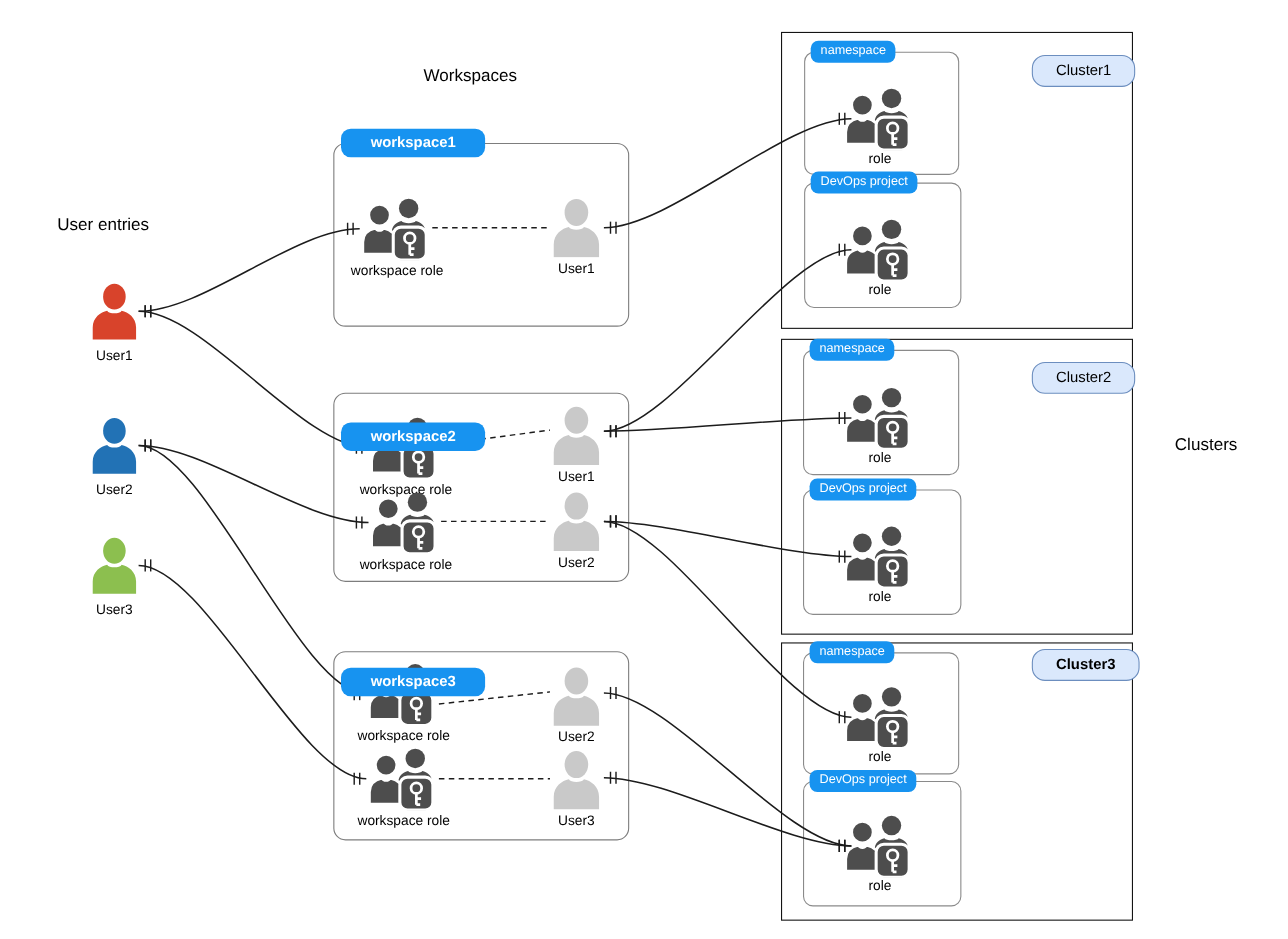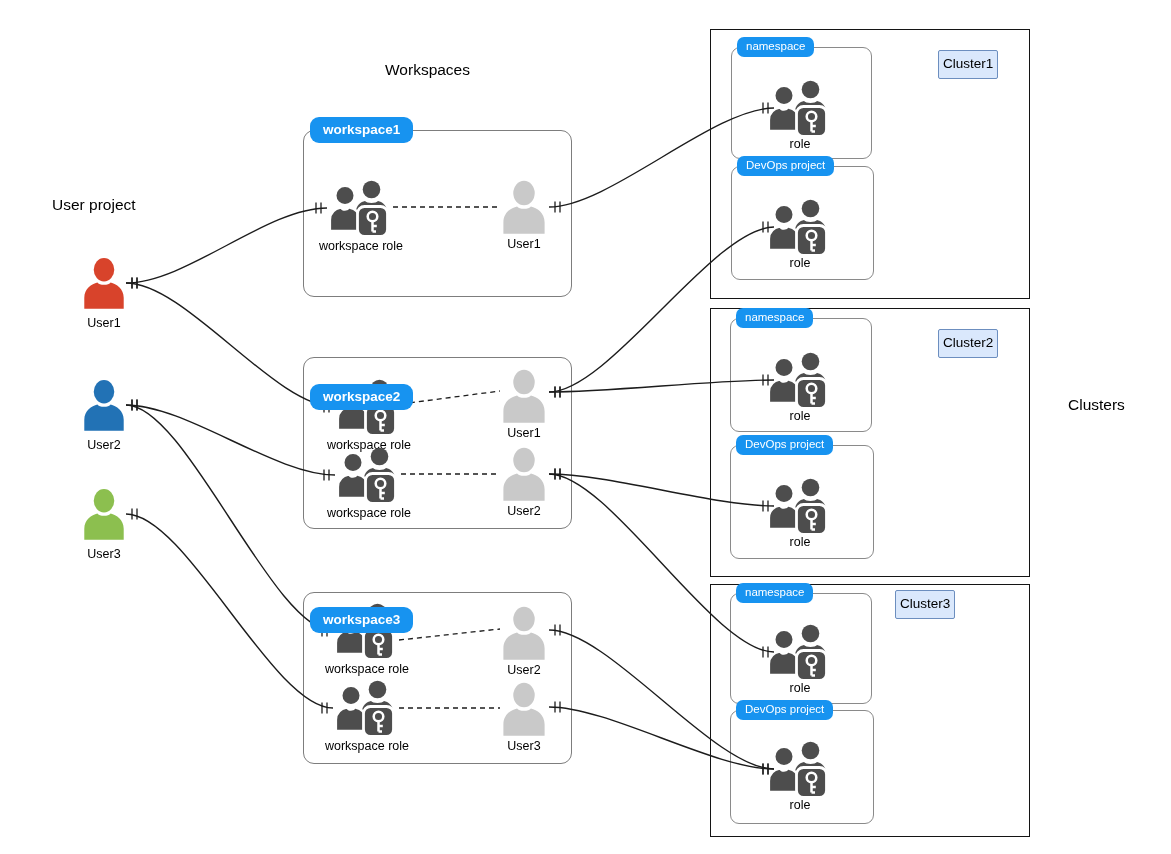--- a/index.html
+++ b/index.html
@@ -6,34 +6,34 @@
   #diagram{position:relative;width:1171px;height:854px;background:#ffffff;overflow:hidden;
            font-family:"Liberation Sans", sans-serif;}
   .heading{position:absolute;font-size:15.5px;font-weight:normal;color:#000;white-space:nowrap;z-index:4;}
   .h-users{left:52px;top:196px;}
   .h-workspaces{left:385px;top:61px;}
   .h-clusters{left:1068px;top:396px;}
   .wsbox{position:absolute;background:#fff;border:1.4px solid #7d7d7d;border-radius:11px;z-index:1;}
   .subbox{position:absolute;background:#fff;border:1.2px solid #8a8a8a;border-radius:9px;z-index:1;}
   .clusterbox{position:absolute;background:#fff;border:1.6px solid #141414;z-index:0;}
   .pill{position:absolute;background:#1793F0;color:#fff;font-weight:bold;font-size:13.5px;
-        padding:6px 13px;border-radius:9px;line-height:1;white-space:nowrap;z-index:4;}
+        padding:6px 27px;border-radius:9px;line-height:1;white-space:nowrap;z-index:4;}
   .spill{position:absolute;background:#1793F0;color:#fff;font-size:11.5px;font-weight:400;
         padding:4px 9px;border-radius:7px;line-height:1;white-space:nowrap;z-index:4;}
-  .ctag{position:absolute;background:#DAE8FC;border:1.3px solid #6C8EBF;border-radius:2px;
-        font-size:13.5px;color:#000;padding:6px 4px;line-height:1.1;white-space:nowrap;z-index:4;}
+  .ctag{position:absolute;background:#DAE8FC;border:1.3px solid #6C8EBF;border-radius:12px;
+        font-size:13.5px;color:#000;padding:6px 21px;line-height:1.1;white-space:nowrap;z-index:4;}
   .icon{position:absolute;z-index:2;}
   .lbl{position:absolute;font-size:12.5px;color:#000;white-space:nowrap;transform:translateX(-50%);z-index:2;}
   #edges{position:absolute;left:0;top:0;z-index:3;pointer-events:none;}
 </style>
 </head>
 <body>
 
 <div id="diagram">
-  <div class="heading h-users">User project</div>
+  <div class="heading h-users">User entries</div>
   <div class="heading h-workspaces">Workspaces</div>
   <div class="heading h-clusters">Clusters</div>
   <svg id="edges" width="1171" height="854" viewBox="0 0 1171 854">
       <path d="M126,283 C186,283 267,208 327,208" fill="none" stroke="#1c1c1c" stroke-width="1.4"></path>
       <line x1="132" y1="277.5" x2="132" y2="288.5" stroke="#1c1c1c" stroke-width="1.3"></line>
       <line x1="137" y1="277.5" x2="137" y2="288.5" stroke="#1c1c1c" stroke-width="1.3"></line>
       <line x1="316" y1="202.5" x2="316" y2="213.5" stroke="#1c1c1c" stroke-width="1.3"></line>
       <line x1="321" y1="202.5" x2="321" y2="213.5" stroke="#1c1c1c" stroke-width="1.3"></line>
       <path d="M126,283 C186,283 275,407 335,407" fill="none" stroke="#1c1c1c" stroke-width="1.4"></path>
       <line x1="132" y1="277.5" x2="132" y2="288.5" stroke="#1c1c1c" stroke-width="1.3"></line>
@@ -238,21 +238,21 @@
         <circle cx="42.5" cy="10.5" r="8.8" fill="#4D4D4D"></circle>
         <path d="M27,43 L27,33 C27,26 32,22.8 36,22 C37.6,24.6 47.4,24.6 49,22 C53,22.8 58,26 58,33 L58,43 Z" fill="#4D4D4D"></path>
         <circle cx="16" cy="16.5" r="9.8" fill="#4D4D4D" stroke="#fff" stroke-width="2.6"></circle>
         <path d="M0.8,52 L0.8,41 C0.8,33 7,29.4 12.2,28.3 C13.8,31.2 18.2,31.2 19.8,28.3 C25,29.4 31.2,33 31.2,41 L31.2,52 Z" fill="#4D4D4D" stroke="#fff" stroke-width="2.6"></path>
         <rect x="28.5" y="27.5" width="30" height="30" rx="7" fill="#4D4D4D" stroke="#fff" stroke-width="2.8"></rect>
         <circle cx="43.5" cy="37.5" r="4.8" fill="none" stroke="#fff" stroke-width="2.5"></circle>
         <path d="M43.5,42.3 L43.5,52.5 M43.5,47 L47.8,47 M43.5,52.5 L47,52.5" fill="none" stroke="#fff" stroke-width="2.5"></path>
       </svg></div>
     <div class="lbl" style="left: 800px; top: 535px;">role</div>
     <div class="clusterbox" style="left: 710px; top: 584px; width: 318px; height: 251px;"></div>
-    <div class="ctag" style="left: 895px; top: 590px;">Cluster3</div>
+    <div class="ctag" style="left: 938px; top: 590px; font-weight: bold;">Cluster3</div>
     <div class="subbox" style="left: 730px; top: 593px; width: 140px; height: 109px;"></div>
     <div class="spill" style="left: 736px; top: 583px;">namespace</div>
     <div class="icon" style="left: 768px; top: 623px; width: 64px; height: 58px;"><svg viewBox="0 0 64 58" width="100%" height="100%">
         <circle cx="42.5" cy="10.5" r="8.8" fill="#4D4D4D"></circle>
         <path d="M27,43 L27,33 C27,26 32,22.8 36,22 C37.6,24.6 47.4,24.6 49,22 C53,22.8 58,26 58,33 L58,43 Z" fill="#4D4D4D"></path>
         <circle cx="16" cy="16.5" r="9.8" fill="#4D4D4D" stroke="#fff" stroke-width="2.6"></circle>
         <path d="M0.8,52 L0.8,41 C0.8,33 7,29.4 12.2,28.3 C13.8,31.2 18.2,31.2 19.8,28.3 C25,29.4 31.2,33 31.2,41 L31.2,52 Z" fill="#4D4D4D" stroke="#fff" stroke-width="2.6"></path>
         <rect x="28.5" y="27.5" width="30" height="30" rx="7" fill="#4D4D4D" stroke="#fff" stroke-width="2.8"></rect>
         <circle cx="43.5" cy="37.5" r="4.8" fill="none" stroke="#fff" stroke-width="2.5"></circle>
         <path d="M43.5,42.3 L43.5,52.5 M43.5,47 L47.8,47 M43.5,52.5 L47,52.5" fill="none" stroke="#fff" stroke-width="2.5"></path>

